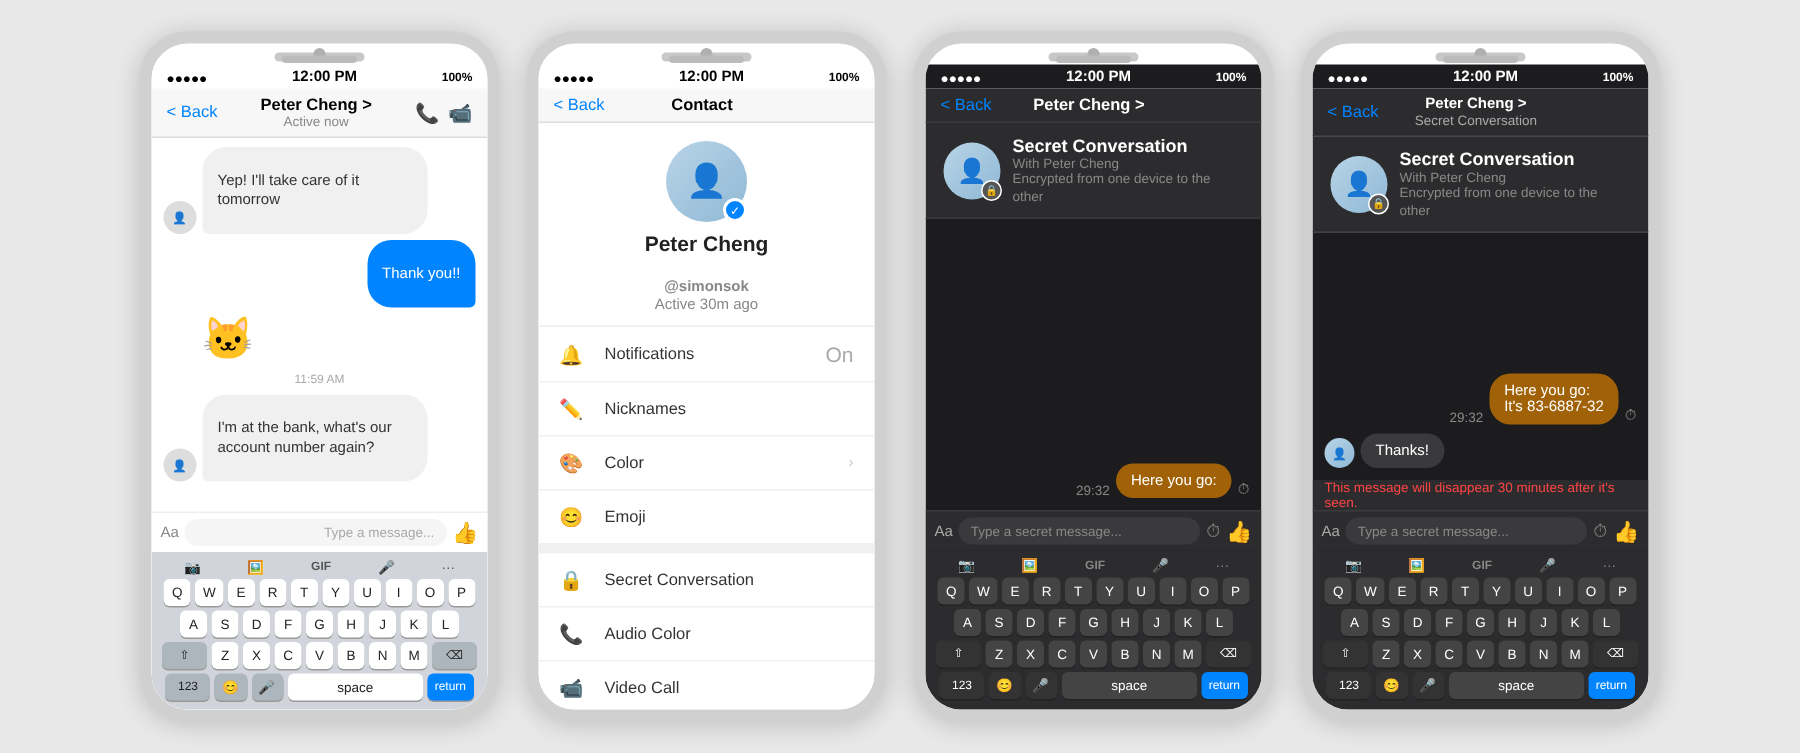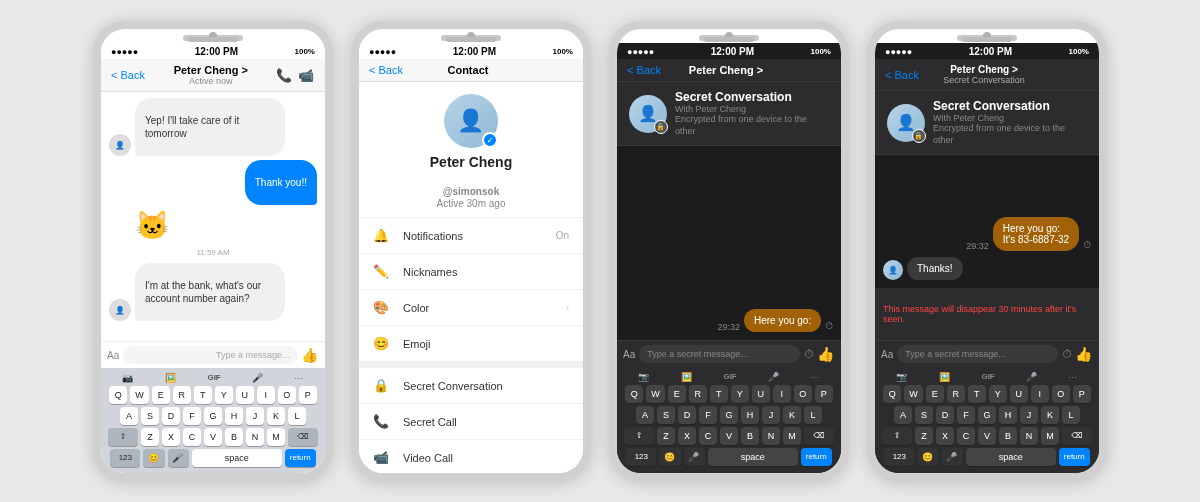--- a/index.html
+++ b/index.html
@@ -251,21 +251,21 @@
     .menu-item {
       display: flex;
       align-items: center;
       padding: 10px 14px;
       border-bottom: 1px solid #f0f0f0;
       font-size: 11px;
       color: #333;
     }
     .menu-item .menu-icon { width: 20px; margin-right: 10px; color: #aaa; font-size: 13px; }
     .menu-item .menu-label { flex: 1; }
-    .menu-item .menu-value { color: #aaa; font-size: 10px; margin-left: 40px; }
+    .menu-item .menu-value { color: #aaa; font-size: 14px; margin-left: 40px; }
     .menu-item .menu-arrow { color: #ccc; font-size: 10px; }
     .menu-section { border-top: 6px solid #f0f0f0; }
 
     
     .secret-header {
       background: #f7f7f7;
       padding: 8px 12px;
       display: flex;
       align-items: center;
       gap: 8px;
@@ -368,21 +368,21 @@
     }
     .secret-kb-key.dark { background: #333; }
     .secret-kb-key.wide { min-width: 30px; font-size: 8px; }
     .secret-kb-key.space { min-width: 90px; }
     .secret-kb-key.blue { background: #0084ff; color: white; }
 
     
     .disappear-notice {
       font-size: 9px;
       color: #ff4444;
-      padding: 16px 8px;
+      padding: 0 8px;
       background: #2c2c2e;
       text-align: left;
     }
     .inline-avatar {
       width: 20px;
       height: 20px;
       border-radius: 50%;
       background: linear-gradient(135deg, #b8d4e8, #8fb8d4);
       flex-shrink: 0;
       display: flex;
@@ -532,21 +532,21 @@
         <div class="menu-item">
           <span class="menu-icon">😊</span>
           <span class="menu-label">Emoji</span>
         </div>
         <div class="menu-item menu-section">
           <span class="menu-icon">🔒</span>
           <span class="menu-label">Secret Conversation</span>
         </div>
         <div class="menu-item">
           <span class="menu-icon">📞</span>
-          <span class="menu-label">Secret Call</span>
+          <span class="menu-label">Audio Color</span>
         </div>
         <div class="menu-item">
           <span class="menu-icon">📹</span>
           <span class="menu-label">Video Call</span>
         </div>
       </div>
     </div>
   </div>
 
   <div class="phone">

